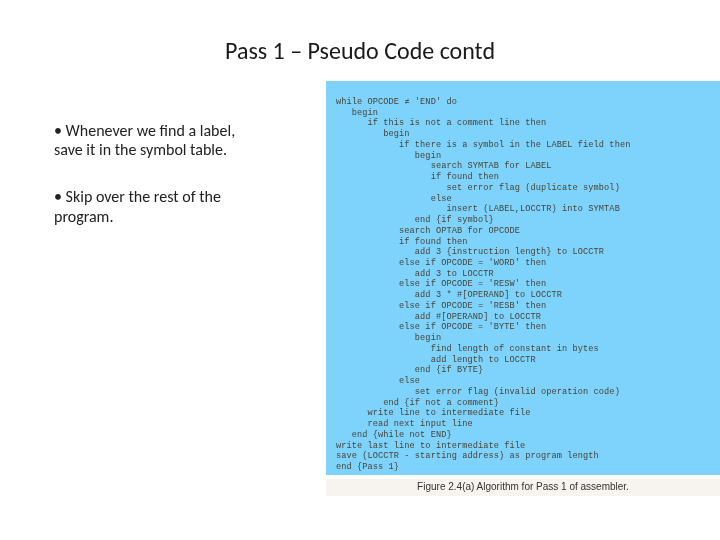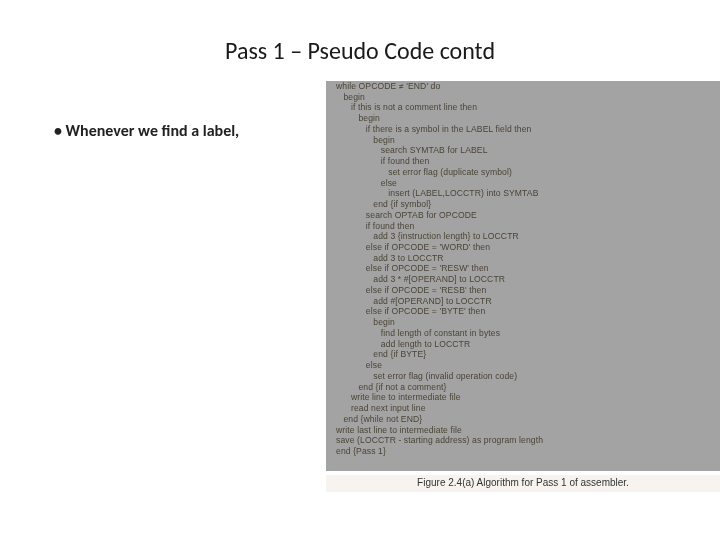--- a/index.html
+++ b/index.html
@@ -23,34 +23,34 @@
     }
     .left-col {
       width: 320px;
       padding-left: 54px;
       padding-right: 10px;
       padding-top: 40px;
       font-size: 16px;
       color: #222;
       line-height: 1.2;
     }
-    .bullet-block { margin-bottom: 28px; font-weight: bold; }
+    .bullet-block { margin-bottom: 28px; }
     .bullet-line::before { content: "•  "; }
     .right-col {
       flex: 1;
       padding-left: 6px;
       padding-top: 0;
     }
     .code-box {
-      background: #a3a3a3;
-      font-family: Liberation Sans, sans-serif;
+      background: #7dd3fc;
+      font-family: Liberation Mono, monospace;
       font-size: 8.6px;
       line-height: 1.25;
       color: #4a4436;
-      padding: 0 6px 2px 10px;
+      padding: 16px 6px 2px 10px;
       white-space: pre;
       letter-spacing: 0.1px;
       min-height: 390px;
     }
     .figure-caption {
       font-family: Arial, sans-serif;
       font-size: 10px;
       text-align: center;
       margin-top: 4px;
       color: #333;
@@ -60,20 +60,25 @@
   </style>
 </head>
 <body>
 
 <div class="title">Pass 1 – Pseudo Code contd</div>
 
 <div class="content">
   <div class="left-col">
     <div class="bullet-block">
       <div class="bullet-line">Whenever we find a label,</div>
+      <div> save it in the symbol table.</div>
+    </div>
+    <div class="bullet-block">
+      <div class="bullet-line">Skip over the rest of the</div>
+      <div>program.</div>
     </div>
   </div>
 
   <div class="right-col">
     <div class="code-box">while OPCODE ≠ 'END' do
    begin
       if this is not a comment line then
          begin
             if there is a symbol in the LABEL field then
                begin

